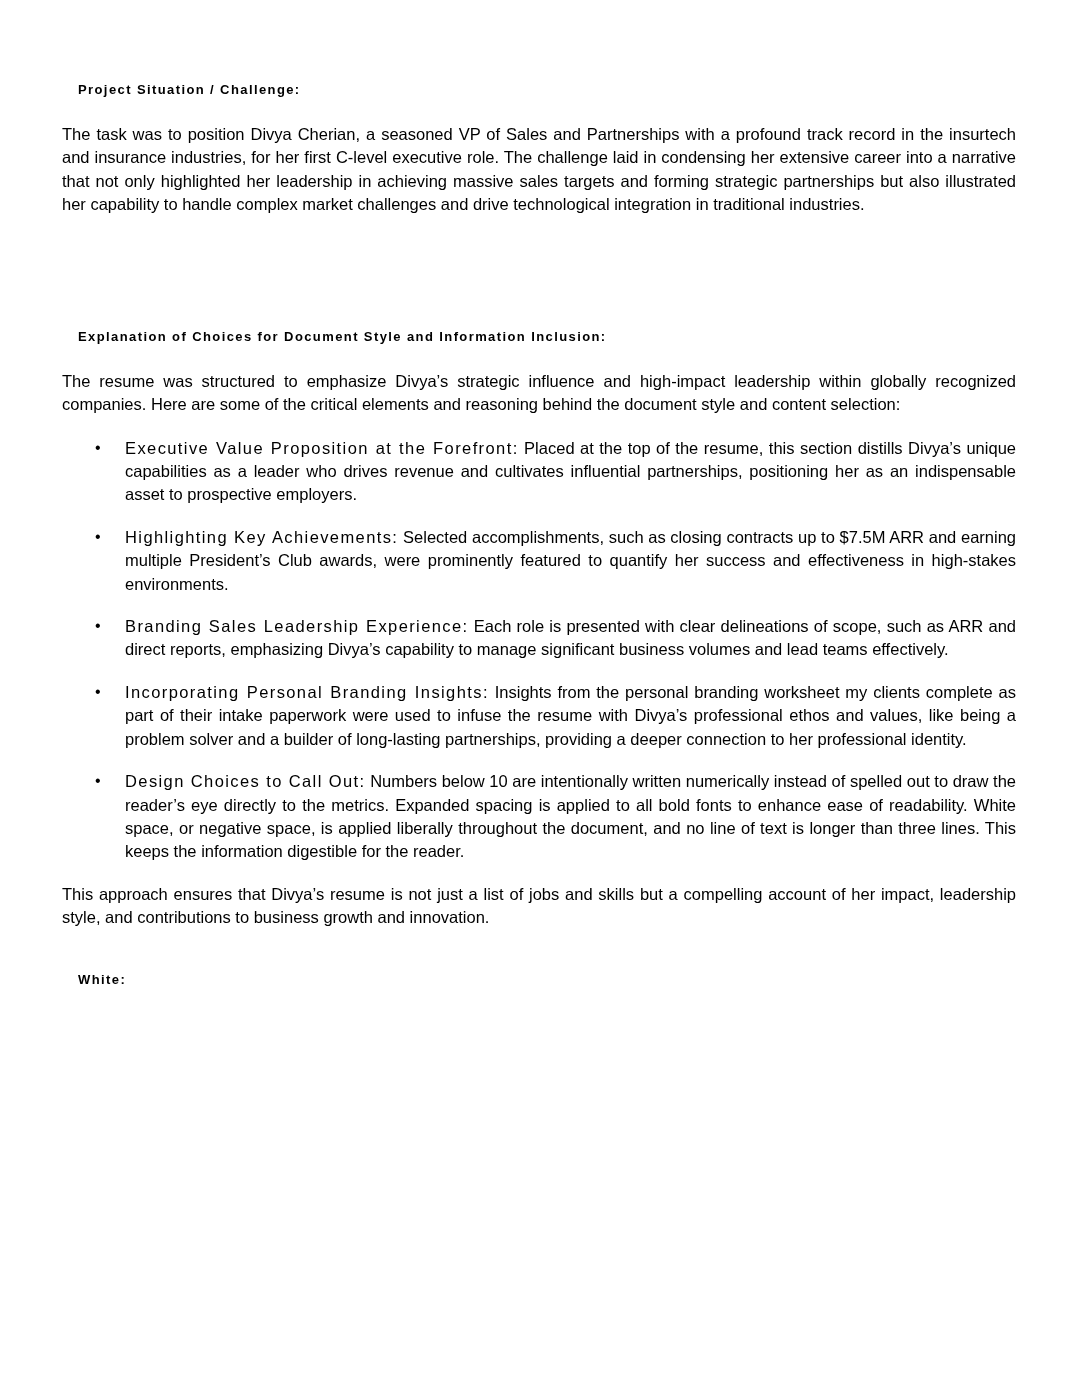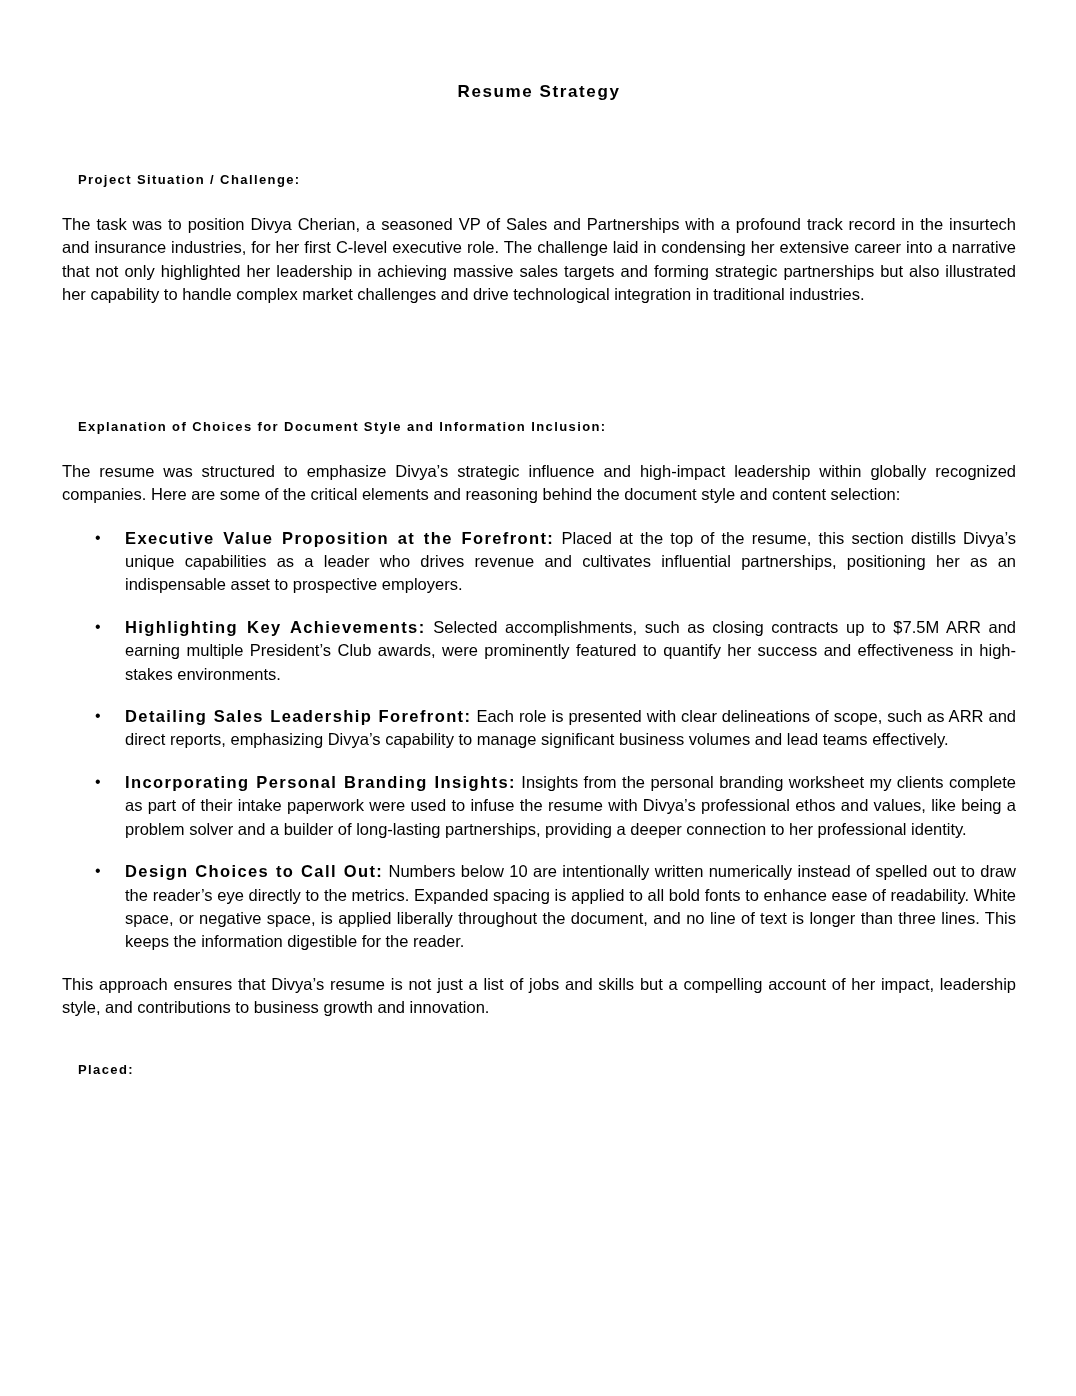--- a/index.html
+++ b/index.html
@@ -56,56 +56,55 @@
     line-height: 1.42;
     margin: 0 0 19px 0;
   }
   .bullet-glyph {
     position: absolute;
     left: -30px;
     top: 0;
     font-size: 16px;
   }
   .bold-lead {
-    font-weight: bold;
+    font-weight: normal;
     letter-spacing: 1.4px;
     margin-top: 26px;
   }
 </style>
 </head>
 <body>
 
 <div class="page">
 
-  <div class="doc-title">Resume Strategy</div>
 
   <div class="sec-heading">Project Situation / Challenge:</div>
 
   <p class="para gap-after-section">The task was to position Divya Cherian, a seasoned VP of Sales and Partnerships with a profound track record in the insurtech and insurance industries, for her first C-level executive role. The challenge laid in condensing her extensive career into a narrative that not only highlighted her leadership in achieving massive sales targets and forming strategic partnerships but also illustrated her capability to handle complex market challenges and drive technological integration in traditional industries.</p>
 
   <div class="sec-heading">Explanation of Choices for Document Style and Information Inclusion:</div>
 
   <p class="para intro-para">The resume was structured to emphasize Divya’s strategic influence and high-impact leadership within globally recognized companies. Here are some of the critical elements and reasoning behind the document style and content selection:</p>
 
   <ul class="bullet-list">
     <li class="bullet-item">
       <span class="bullet-glyph">•</span><span class="bold-lead">Executive Value Proposition at the Forefront:</span><span> Placed at the top of the resume, this section distills Divya’s unique capabilities as a leader who drives revenue and cultivates influential partnerships, positioning her as an indispensable asset to prospective employers.</span>
     </li>
     <li class="bullet-item">
       <span class="bullet-glyph">•</span><span class="bold-lead">Highlighting Key Achievements:</span><span> Selected accomplishments, such as closing contracts up to $7.5M ARR and earning multiple President’s Club awards, were prominently featured to quantify her success and effectiveness in high-stakes environments.</span>
     </li>
     <li class="bullet-item">
-      <span class="bullet-glyph">•</span><span class="bold-lead">Detailing Sales Leadership Forefront:</span><span> Each role is presented with clear delineations of scope, such as ARR and direct reports, emphasizing Divya’s capability to manage significant business volumes and lead teams effectively.</span>
+      <span class="bullet-glyph">•</span><span class="bold-lead">Branding Sales Leadership Experience:</span><span> Each role is presented with clear delineations of scope, such as ARR and direct reports, emphasizing Divya’s capability to manage significant business volumes and lead teams effectively.</span>
     </li>
     <li class="bullet-item">
       <span class="bullet-glyph">•</span><span class="bold-lead">Incorporating Personal Branding Insights:</span><span> Insights from the personal branding worksheet my clients complete as part of their intake paperwork were used to infuse the resume with Divya’s professional ethos and values, like being a problem solver and a builder of long-lasting partnerships, providing a deeper connection to her professional identity.</span>
     </li>
     <li class="bullet-item">
       <span class="bullet-glyph">•</span><span class="bold-lead">Design Choices to Call Out:</span><span> Numbers below 10 are intentionally written numerically instead of spelled out to draw the reader’s eye directly to the metrics. Expanded spacing is applied to all bold fonts to enhance ease of readability. White space, or negative space, is applied liberally throughout the document, and no line of text is longer than three lines. This keeps the information digestible for the reader.</span>
     </li>
   </ul>
 
   <p class="para gap-before-result">This approach ensures that Divya’s resume is not just a list of jobs and skills but a compelling account of her impact, leadership style, and contributions to business growth and innovation.</p>
 
-  <div class="sec-heading">Placed:</div>
+  <div class="sec-heading">White:</div>
 
 
 </div>
 
 </body></html>

